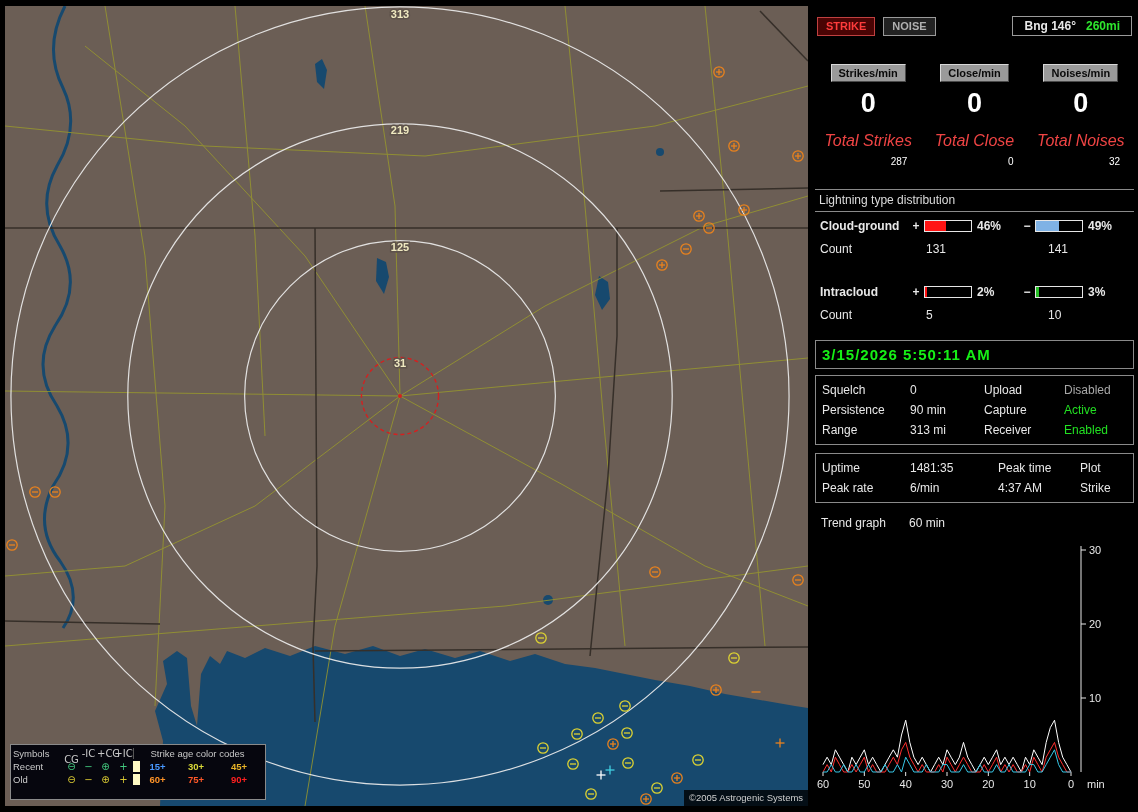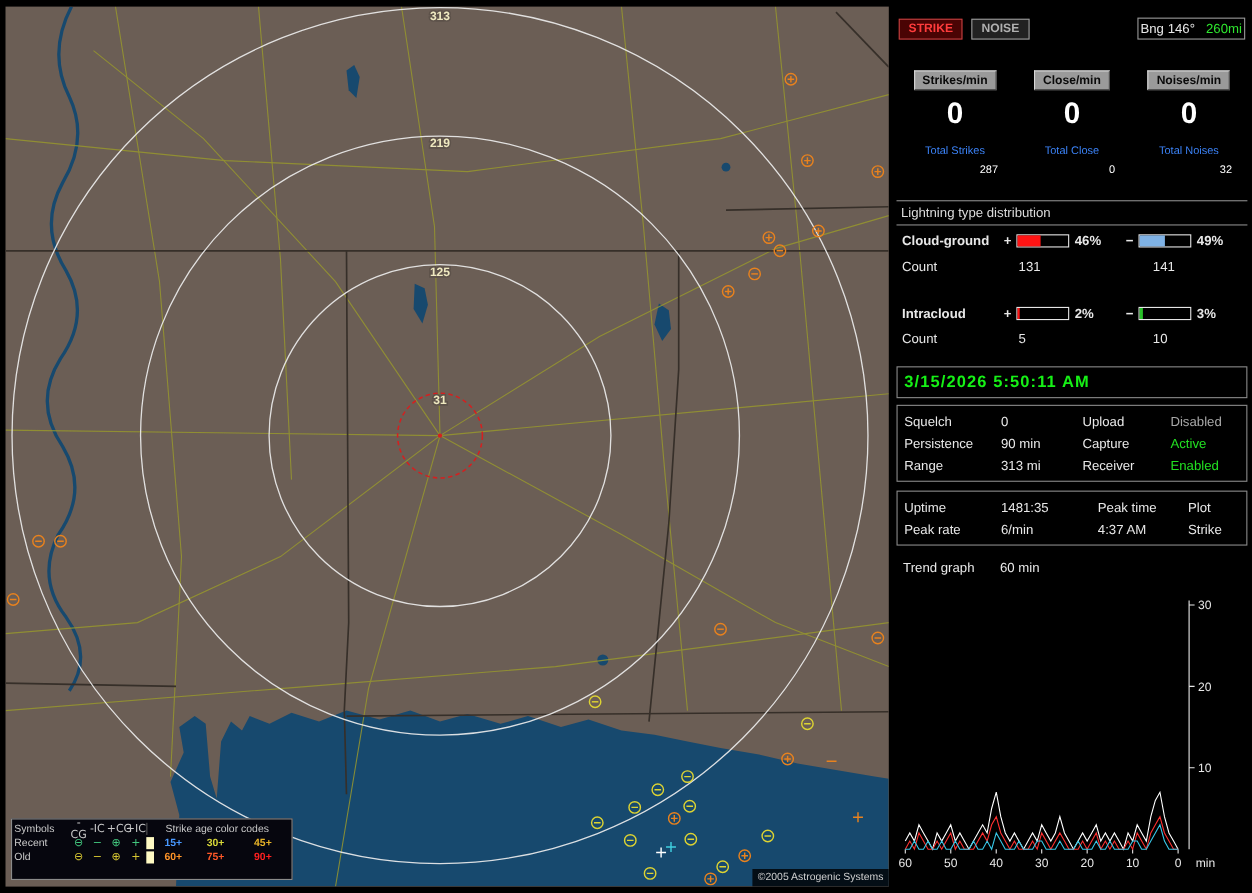--- a/index.html
+++ b/index.html
@@ -26,32 +26,32 @@
   #copyright{position:absolute;right:0px;top:784px;width:124px;height:16px;background:rgba(0,0,0,.8);
     color:#cfcfcf;font-size:9.5px;line-height:16px;text-align:center;}
 
   
   #panel{position:absolute;left:815px;top:6px;width:319px;height:800px;background:#000;color:#e8e8e8;font-size:12px;}
 
   .hdr-row{display:flex;align-items:center;margin:10px 2px 0 2px;height:20px;}
   .btn{font-size:11px;font-weight:bold;padding:2px 8px;border:1px solid #9a9a9a;cursor:pointer;line-height:13px;}
   .btn-strike{background:#4a0404;color:#ff3c3c;border-color:#c04040;margin-right:8px;}
   .btn-noise{background:#222;color:#b0b0b0;}
-  .bearing{margin-left:auto;border:1px solid #9a9a9a;background:#000;padding:2px 2px;font-weight:normal;font-size:12px;display:flex;gap:10px;}
+  .bearing{margin-left:auto;border:1px solid #9a9a9a;background:#000;padding:2px 11px;font-weight:bold;font-size:12px;display:flex;gap:10px;}
   .bearing .rng{color:#2ee62e;}
 
   .rate-row{display:grid;grid-template-columns:1fr 1fr 1fr;margin-top:28px;}
   .rate-btn{justify-self:center;background:#9a9a9a;color:#0a0a0a;font-size:11px;font-weight:bold;
     padding:2px 7px;border:1px solid;border-color:#d8d8d8 #4a4a4a #4a4a4a #d8d8d8;cursor:pointer;}
   .zeros-row{display:grid;grid-template-columns:1fr 1fr 1fr;margin-top:6px;}
   .zero{justify-self:center;font-size:27px;font-weight:bold;color:#fff;line-height:30px;}
 
   .totals-row{display:grid;grid-template-columns:1fr 1fr 1fr;margin-top:14px;}
   .tot{ text-align:center;}
-  .tot .lbl{font-size:10px;color:#3b82f6;}
+  .tot .lbl{font-size:16px;color:#ef4444;font-style:italic;}
   .tot .val{font-size:10px;color:#fff;margin-top:6px;text-align:right;padding-right:14px;}
 
   .dist-title{margin-top:22px;border-top:1px solid #8a8a8a;border-bottom:1px solid #8a8a8a;
     padding:3px 4px 4px 4px;color:#dcdcdc;}
   .dist-row{display:flex;align-items:center;height:24px;padding-left:5px;margin-top:2px;}
   .dist-label{width:90px;font-weight:bold;}
   .dist-sign{width:12px;text-align:center;font-weight:bold;}
   .bar{width:46px;height:10px;border:1px solid #e6e6e6;background:#000;position:relative;margin:0 2px;}
   .bar-fill{position:absolute;left:0;top:0;bottom:0;}
   .dist-pct{width:34px;font-weight:bold;padding-left:3px;}

